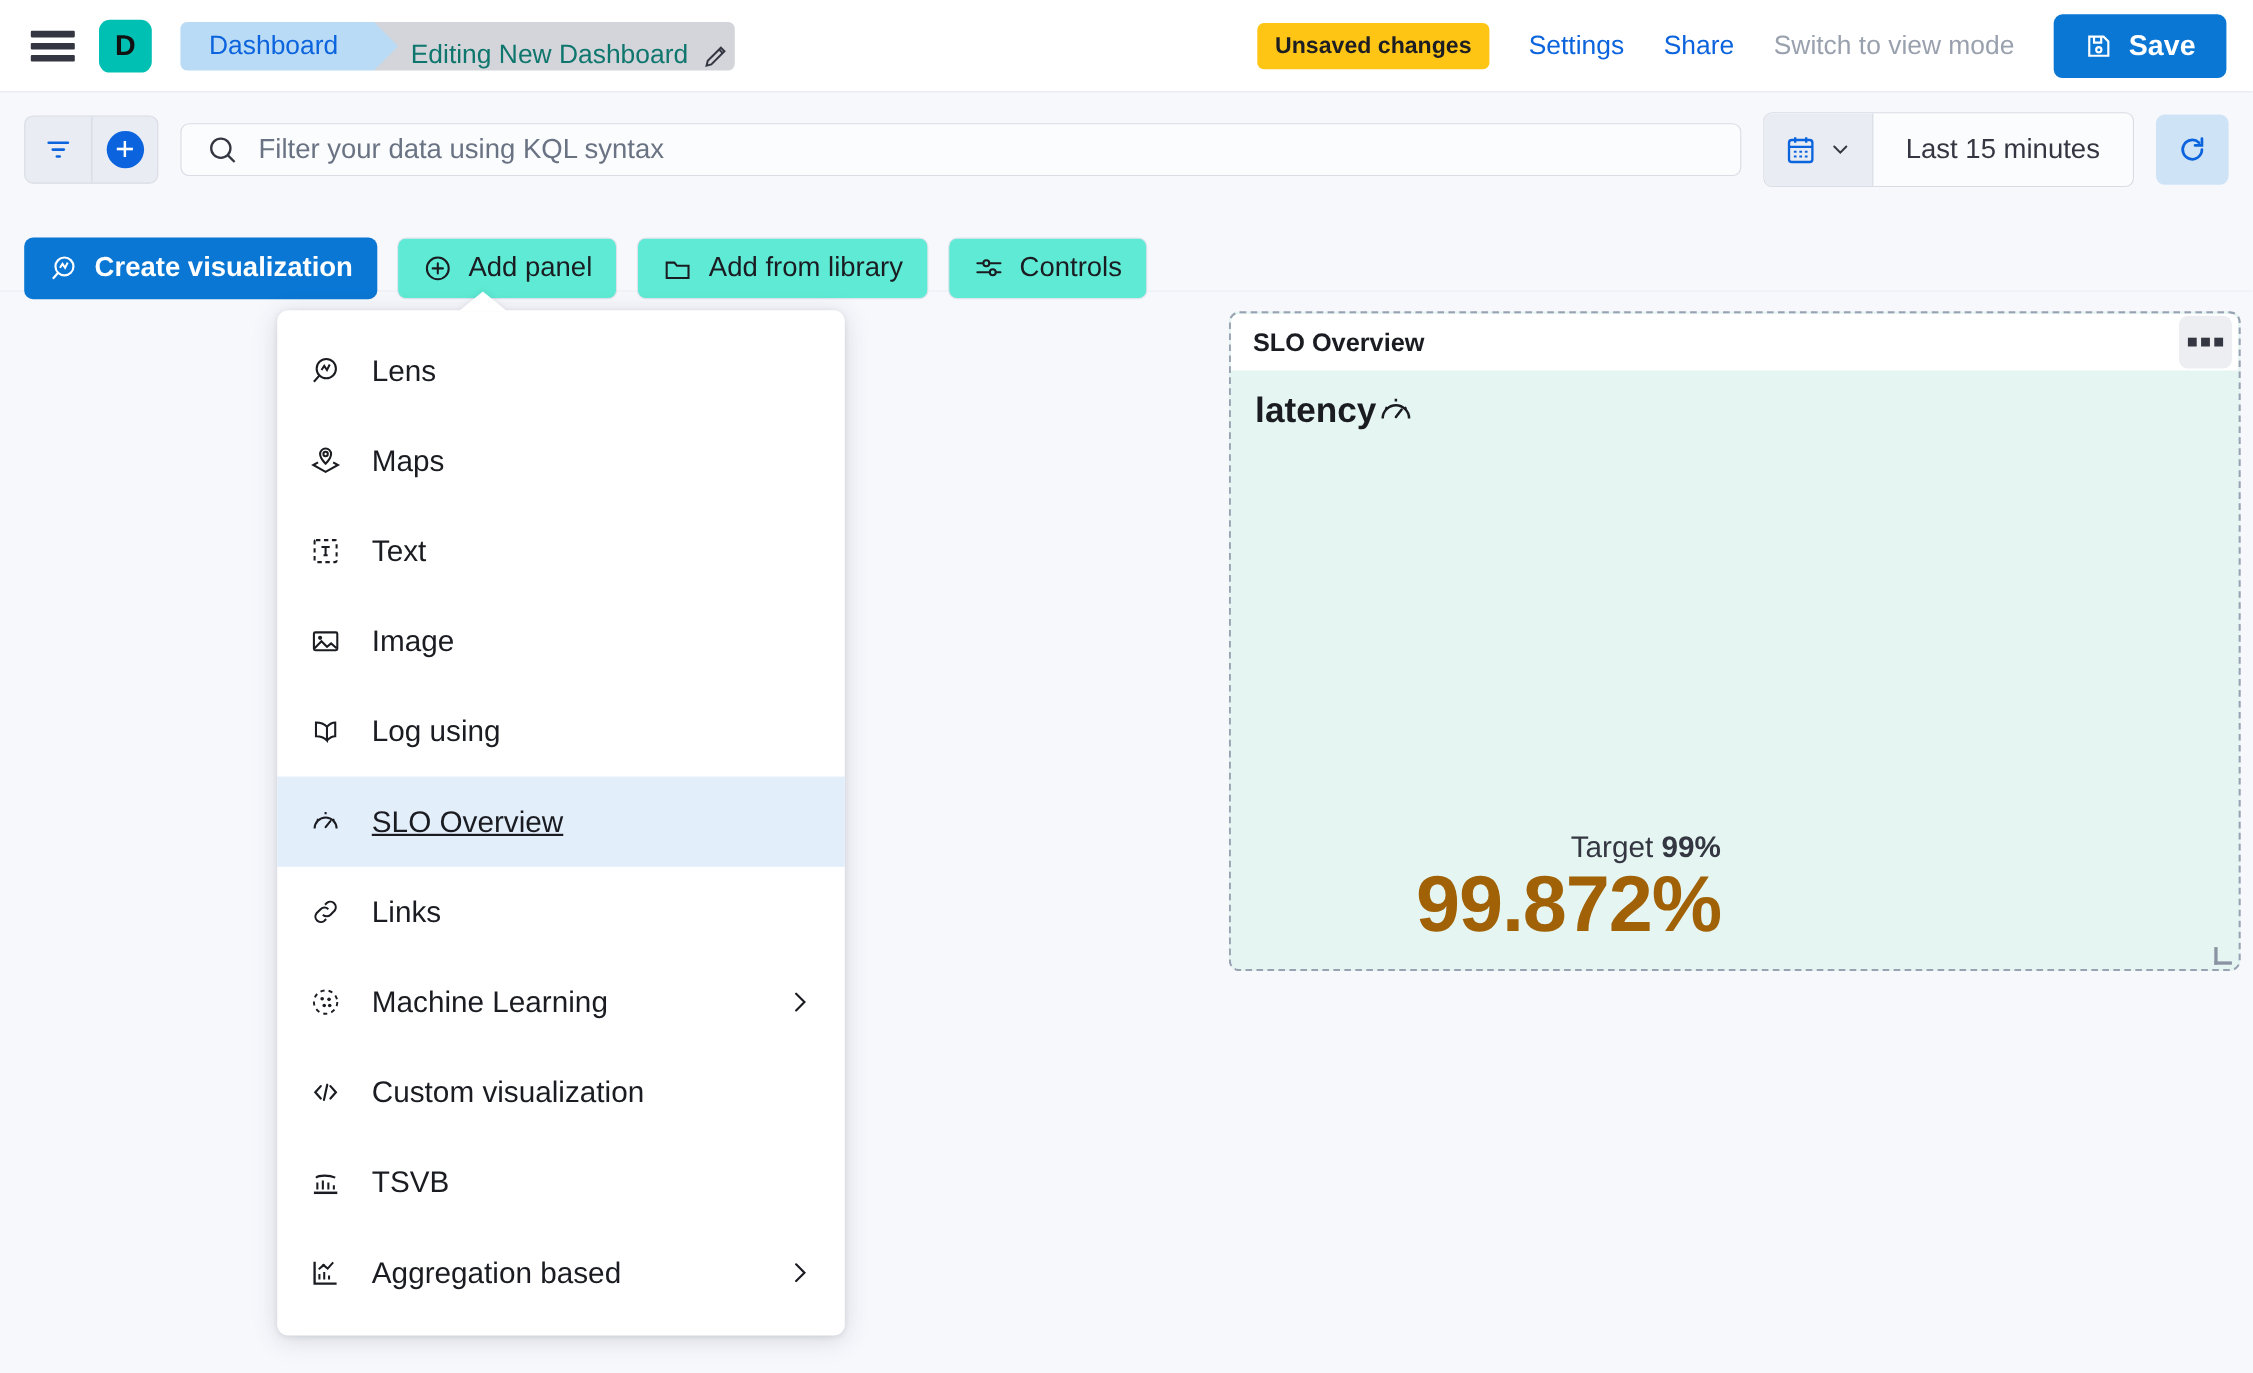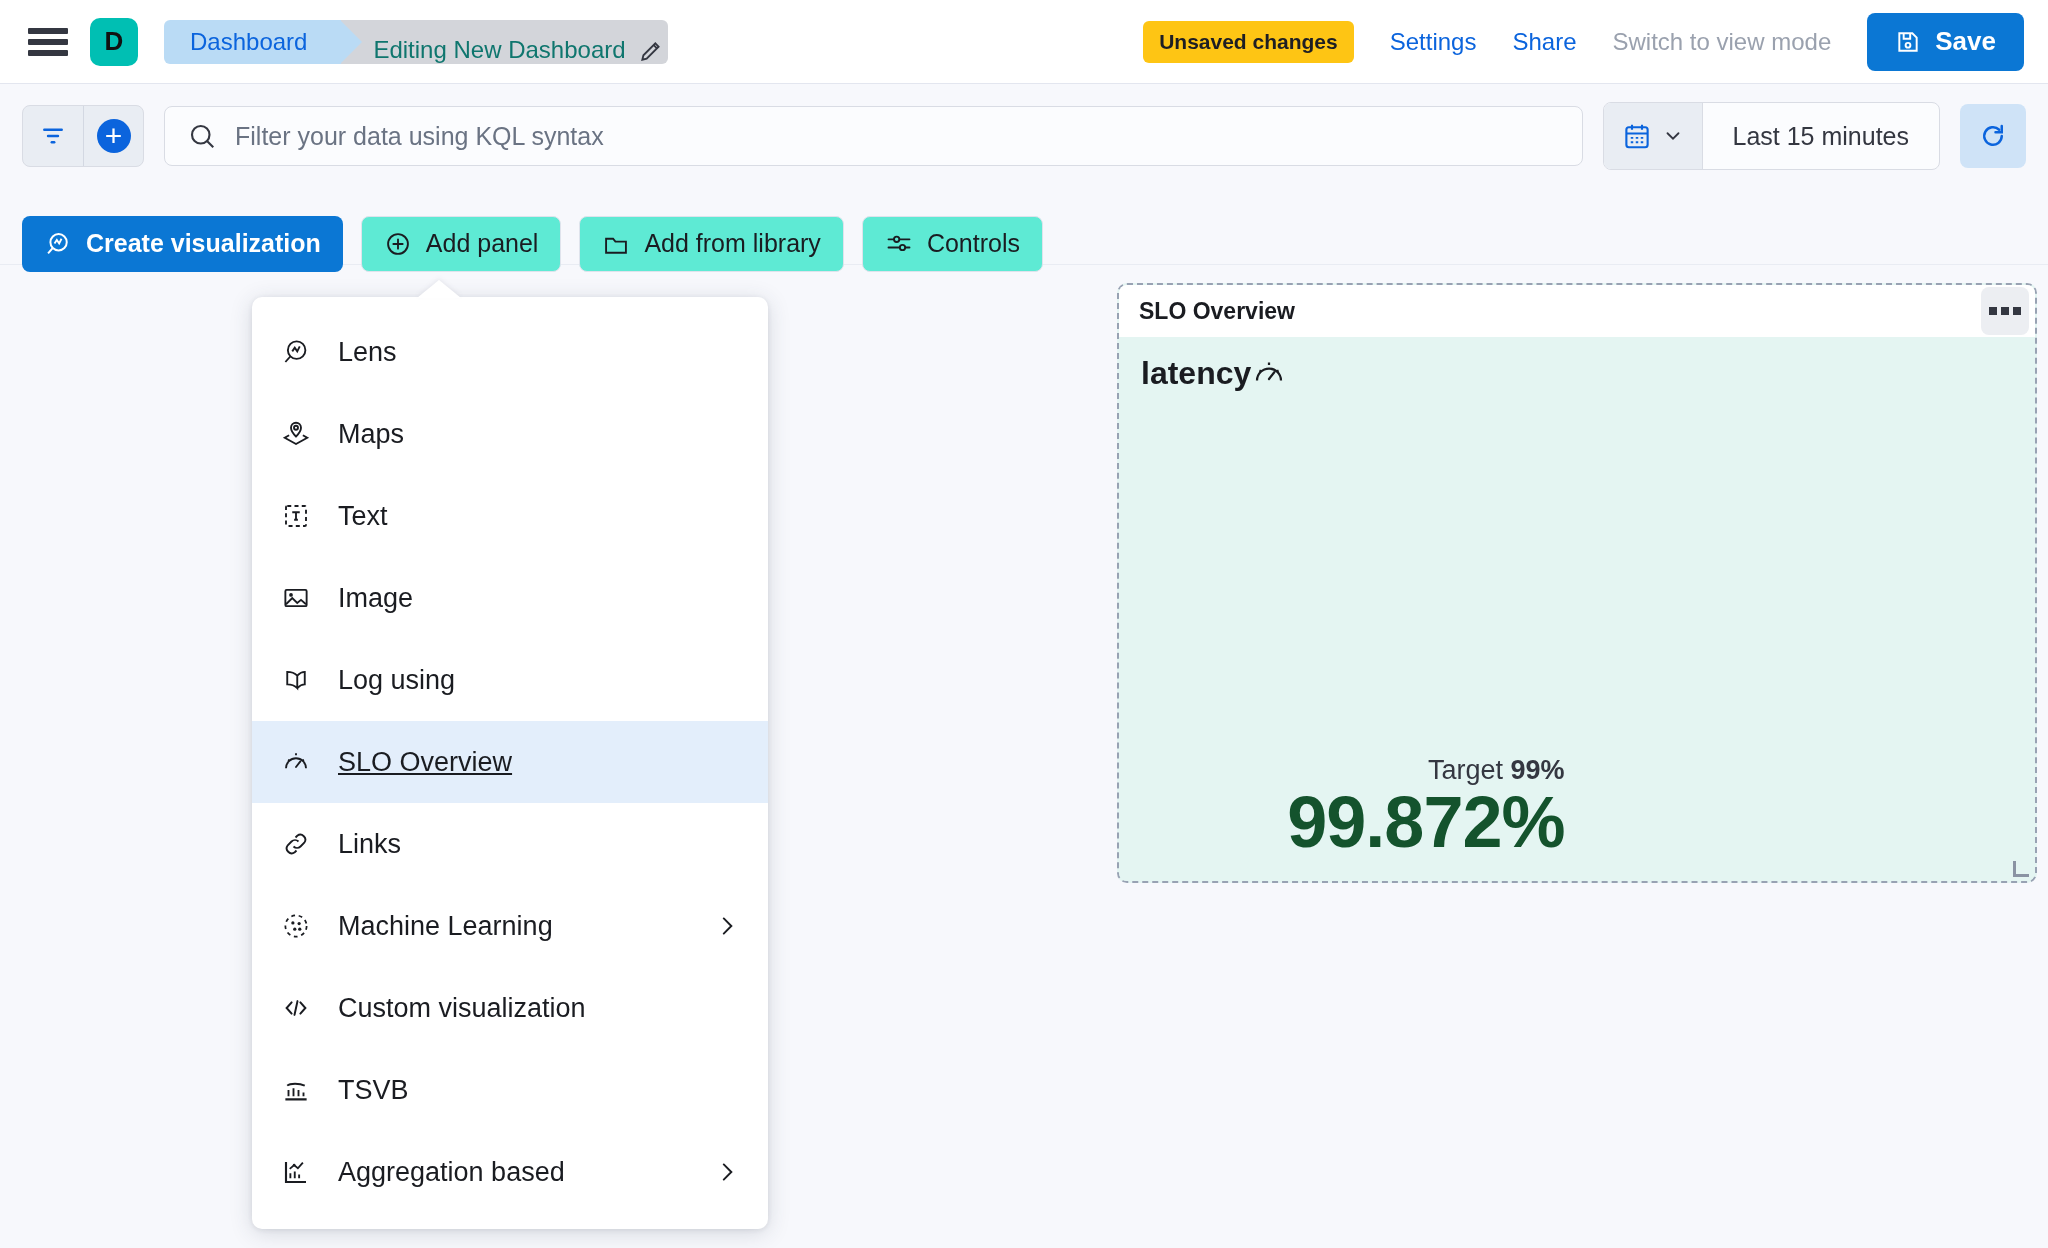--- a/index.html
+++ b/index.html
@@ -136,21 +136,21 @@
   }
   .filter-btn + .filter-btn { border-left: 1px solid #d3d8e2; }
   .plus-circle {
     width: 34px; height: 34px; border-radius: 50%;
     background: #0b64dd;
     display: flex; align-items: center; justify-content: center;
     color: #fff; font-size: 30px; line-height: 1; font-weight: 300;
   }
   .search-wrap {
     flex: 1;
-    height: 60px;
+    height: 48px;
     background: #fbfcfe;
     border: 1px solid #d9dce4;
     border-radius: 8px;
     display: flex; align-items: center;
     padding: 0 22px;
     gap: 18px;
     cursor: text;
   }
   .search-wrap .ph {
     font-size: 25px;
@@ -220,21 +220,21 @@
   .content {
     position: relative;
     height: calc(1248px - 84px - 104px - 76px);
     background: #f7f8fc;
     border-top: 1px solid #e9ecf3;
   }
 
   
   .popover {
     position: absolute;
-    left: 252px; top: 32px;
+    left: 252px; top: 17px;
     width: 516px;
     background: #ffffff;
     border-radius: 10px;
     box-shadow: 0 4px 22px rgba(50,60,80,0.17), 0 1px 5px rgba(50,60,80,0.10);
     padding: 14px 0 16px 0;
     z-index: 20;
   }
   .popover::before {
     content: "";
     position: absolute;
@@ -316,21 +316,21 @@
   .slo-gauge { margin-left: auto; }
   .slo-body-bottom {
     margin-top: auto;
     text-align: right;
   }
   .slo-target {
     font-size: 27px; color: #343741;
   }
   .slo-target b { font-weight: 700; }
   .slo-value {
-    font-size: 72px; font-weight: 700; color: #14532d;
+    font-size: 72px; font-weight: 700; color: #a16207;
     line-height: 1.02;
     letter-spacing: -1px;
   }
   .resize-handle {
     position: absolute; right: 6px; bottom: 4px;
     width: 16px; height: 16px;
     border-left: 3px solid #8a93a3;
     border-bottom: 3px solid #8a93a3;
     cursor: nwse-resize;
   }

